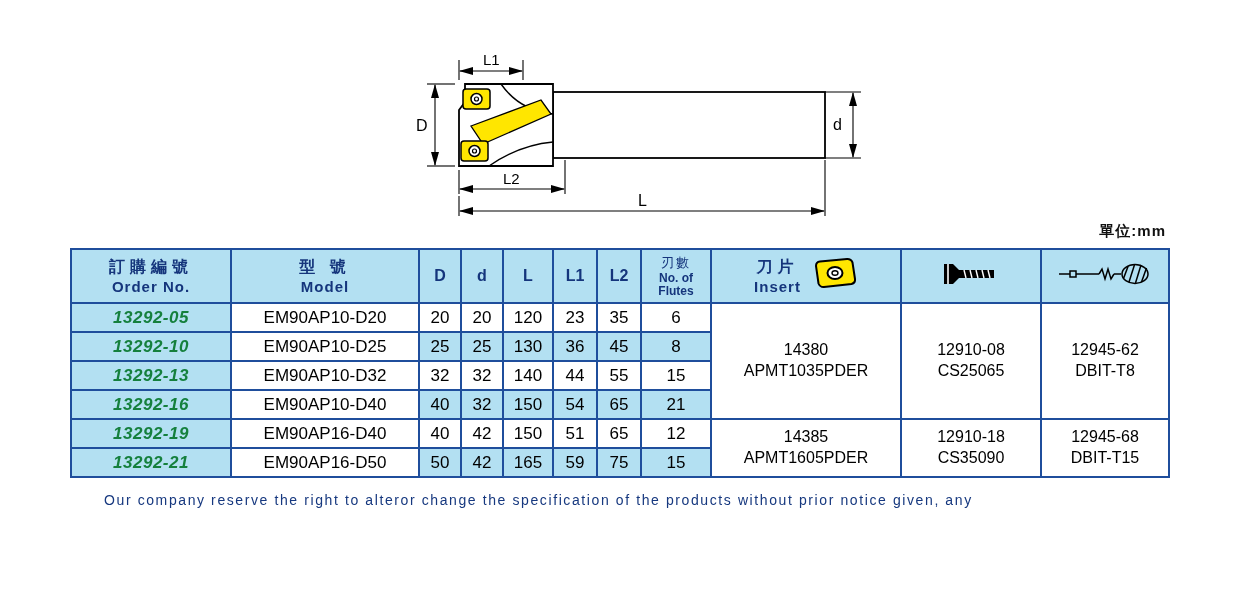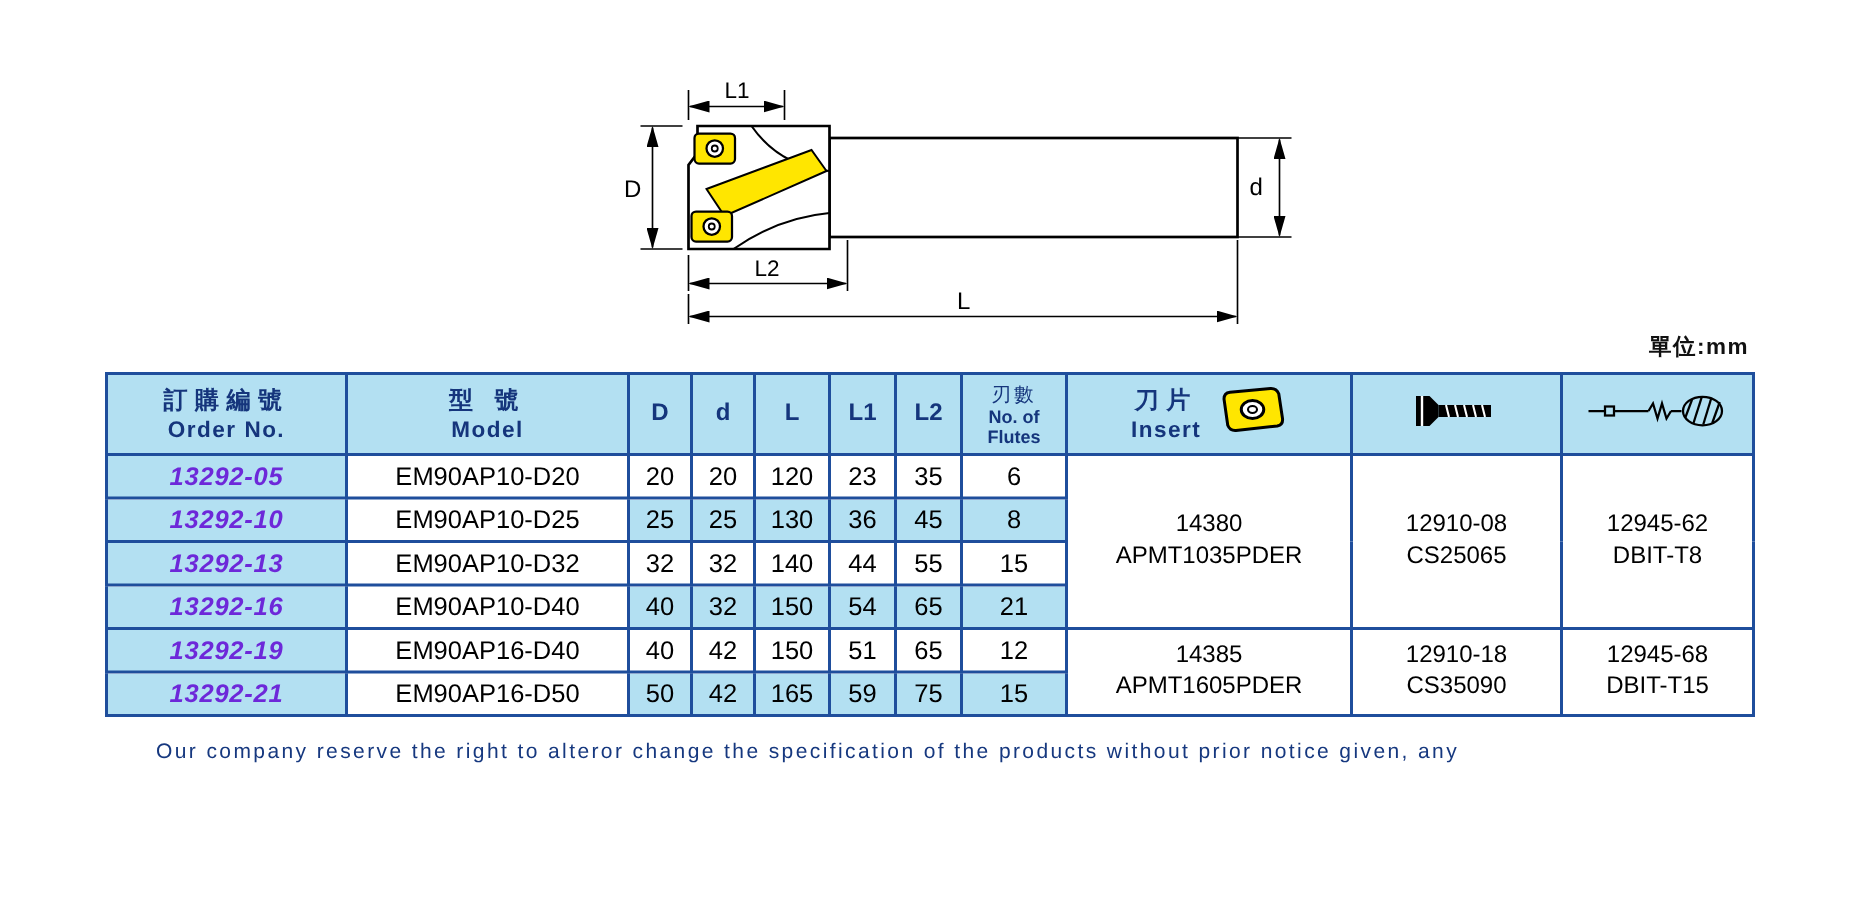--- a/index.html
+++ b/index.html
@@ -25,21 +25,21 @@
   .spec thead th{background:#b3e0f2;color:#15357c;}
   .spec tbody tr{height:29px;}
   .zh{font-size:16px;font-weight:bold;letter-spacing:5px;}
   .en{font-size:15px;font-weight:bold;letter-spacing:1px;}
   .zh-s{font-size:13px;font-weight:normal;letter-spacing:2px;}
   .en-s{font-size:12px;font-weight:bold;line-height:1.1;}
   .dim-h{font-size:16px;font-weight:bold;}
   .insert-head{display:flex;align-items:flex-start;justify-content:center;gap:9px;}
   td.order{
     background:#b3e0f2;font-weight:bold;font-style:italic;
-    font-size:17px;color:#6d28d9;letter-spacing:0.5px;
+    font-size:17px;color:#15803d;letter-spacing:0.5px;
   }
   td.model,td.num{font-size:17px;color:#000000;}
   tr.shade td.num{background:#b3e0f2;}
   td.merged{font-size:16px;color:#000;line-height:1.3;background:#fff;}
   .footer{position:absolute;top:490px;left:76px;width:1100px;color:#16387f;}
   .f-zh{font-size:16px;letter-spacing:1px;margin-bottom:3px;}
   .f-en{font-size:14px;letter-spacing:1.6px;margin-left:28px;line-height:1.45;}
   svg text{font-family:"Liberation Sans",sans-serif;}
 </style>
 </head>

